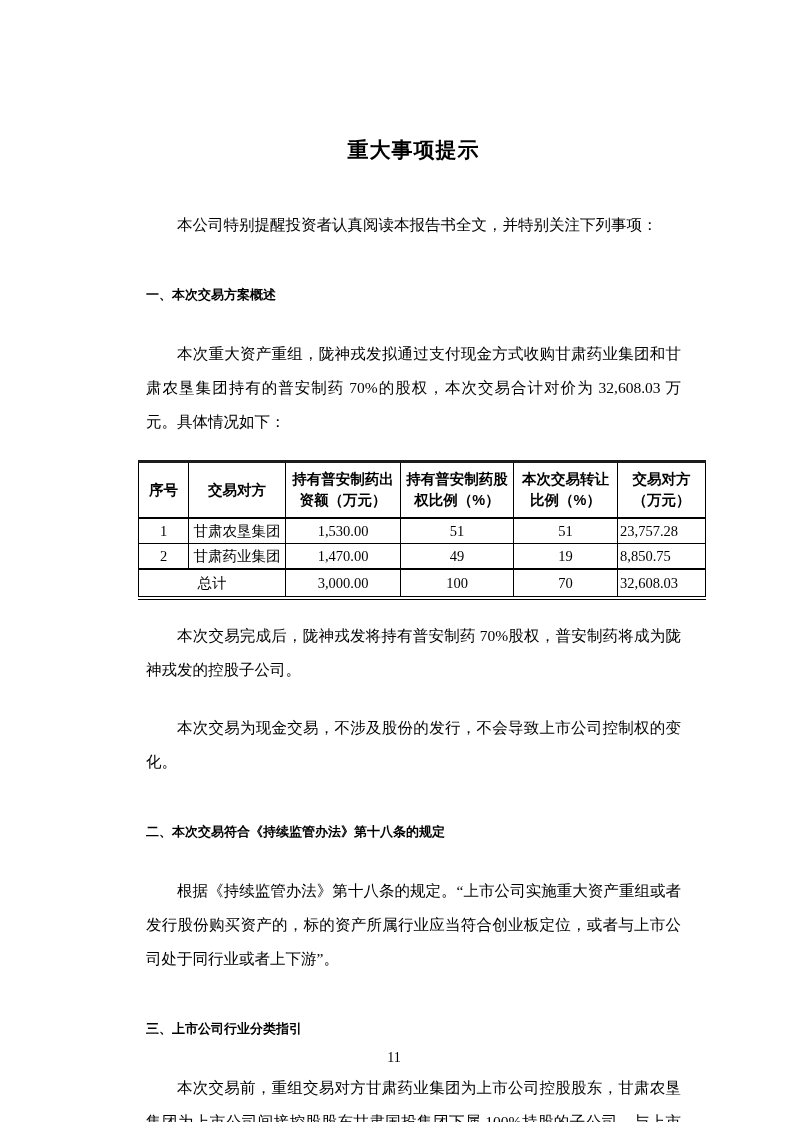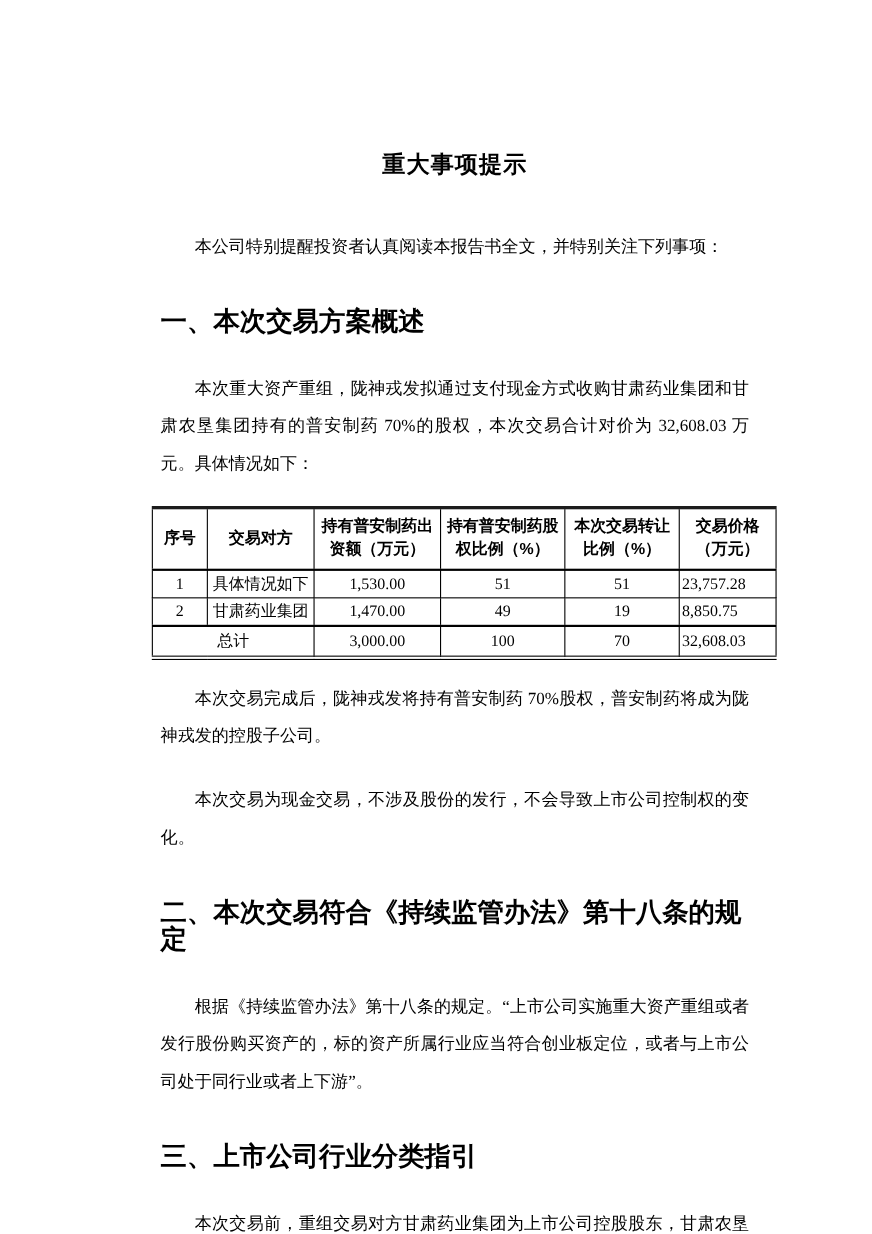--- a/index.html
+++ b/index.html
@@ -30,23 +30,23 @@
     margin-bottom:28px;
   }
   .para {
     font-size:15.5px;
     line-height:34px;
     text-align:justify;
     text-indent:2em;
     margin-top:8px;
   }
   .section-heading {
-    font-family:Liberation Mono, monospace;
+    font-family:Liberation Serif, serif;
     font-weight:bold;
-    font-size:24px;
+    font-size:13px;
     line-height:25px;
     margin:24px 0 14px 0;
   }
   table.deal {
     width:567px;
     table-layout:fixed;
     border-collapse:collapse;
     margin:13px 0 11px 0;
     border-top:3px solid #1c1c1c;
     border-bottom:4px double #000;
@@ -106,27 +106,27 @@
         <col style="width:104px">
         <col style="width:88px">
       </colgroup>
       <thead>
         <tr>
           <th>序号</th>
           <th>交易对方</th>
           <th>持有普安制药出资额（万元）</th>
           <th>持有普安制药股权比例（%）</th>
           <th>本次交易转让比例（%）</th>
-          <th>交易价格（万元）</th>
+          <th>交易对方（万元）</th>
         </tr>
       </thead>
       <tbody>
         <tr>
           <td>1</td>
-          <td>具体情况如下</td>
+          <td>甘肃农垦集团</td>
           <td>1,530.00</td>
           <td>51</td>
           <td>51</td>
           <td class="num-right">23,757.28</td>
         </tr>
         <tr>
           <td>2</td>
           <td>甘肃药业集团</td>
           <td>1,470.00</td>
           <td>49</td>

